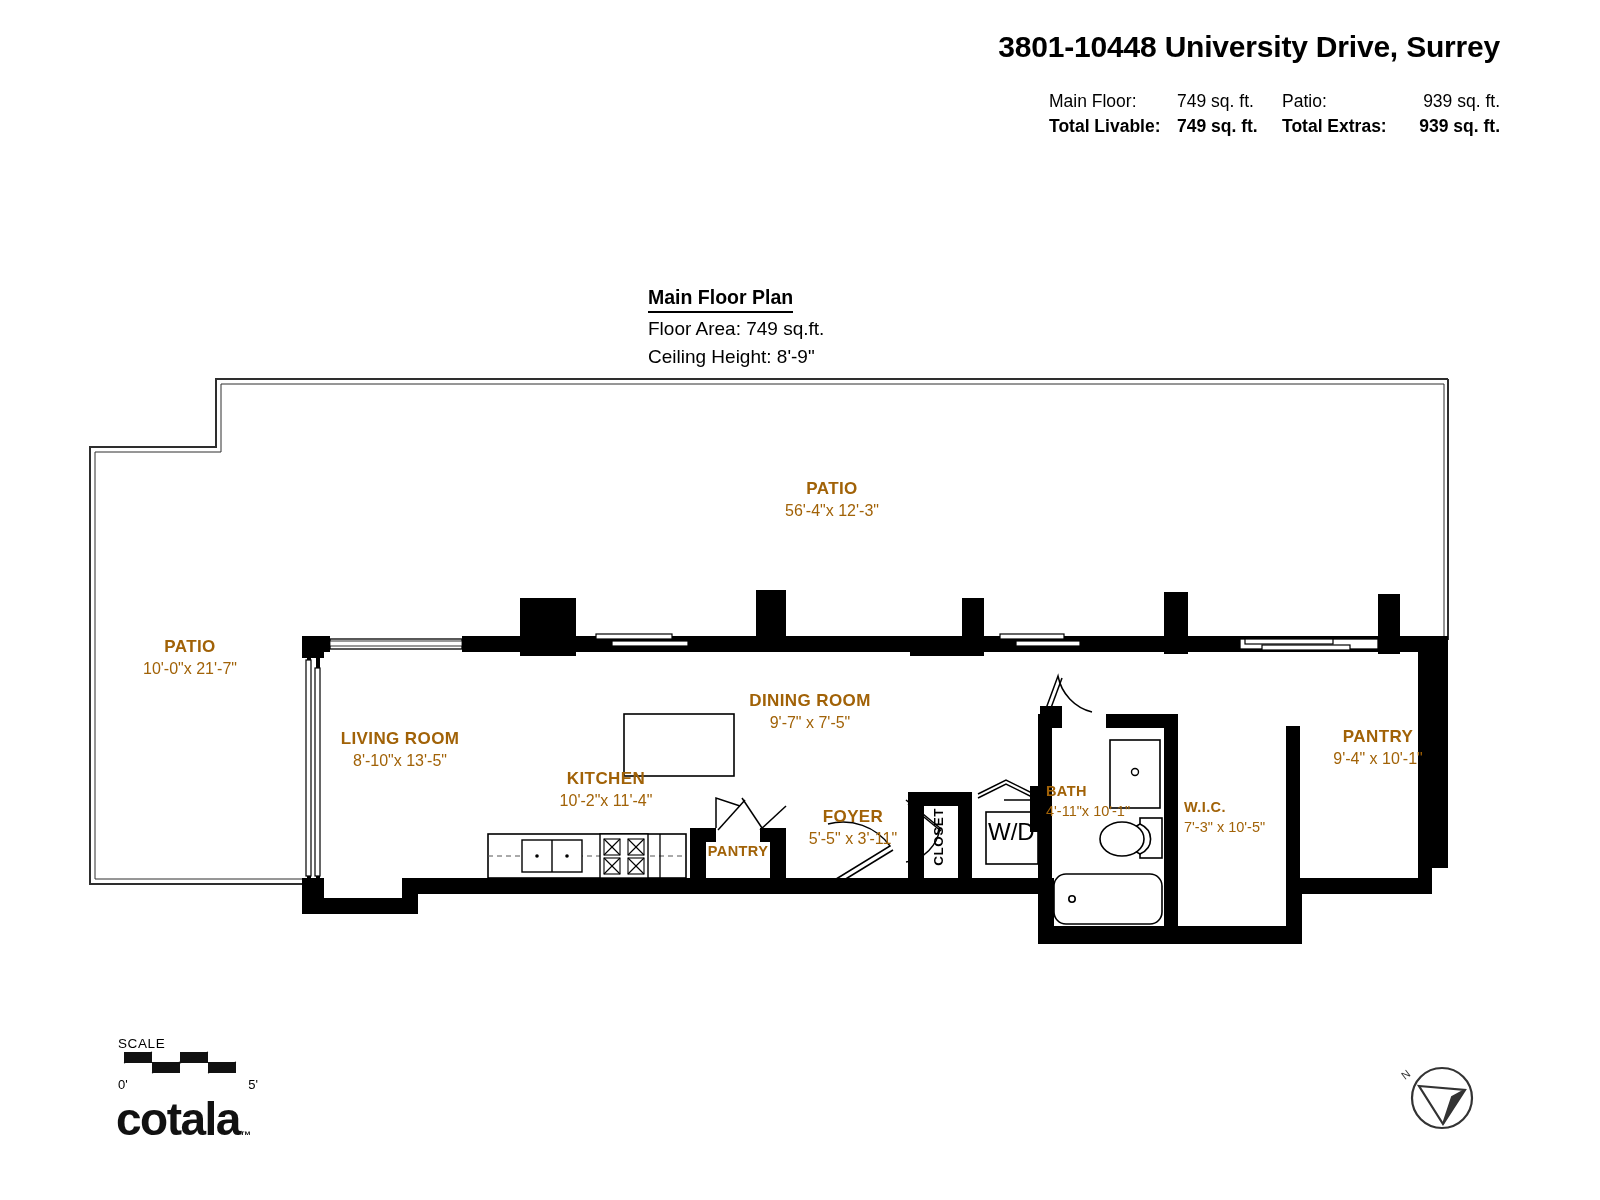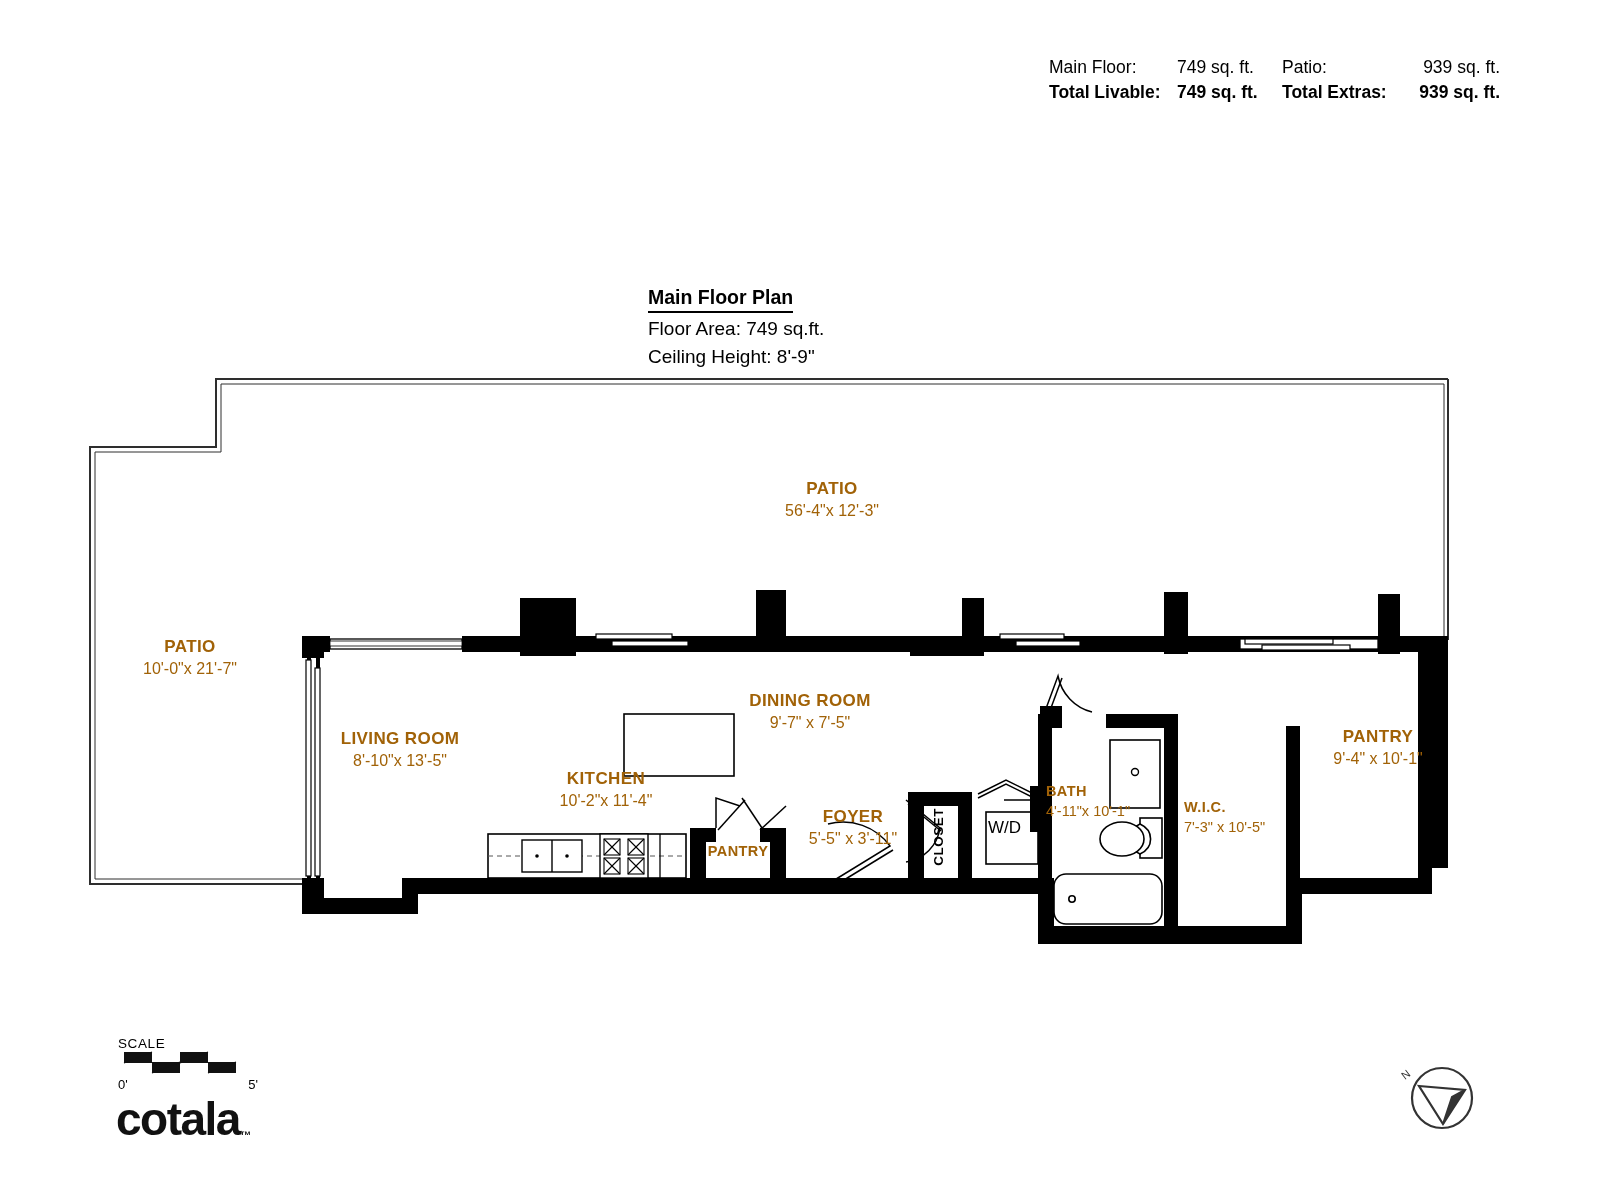--- a/index.html
+++ b/index.html
@@ -114,21 +114,21 @@
     font-size: 13.5px;
     letter-spacing: 0.5px;
     writing-mode: vertical-rl;
     transform: rotate(180deg);
     color: #000;
   }
   #label-wd {
     position: absolute;
     left: 988px;
     top: 818px;
-    font-size: 17px;
+    font-size: 24px;
     color: #000;
   }
 
   
   #scale-block {
     position: absolute;
     left: 118px;
     top: 1036px;
   }
   #scale-word {
@@ -172,20 +172,21 @@
     color: #222;
     margin-left: 12px;
     padding-bottom: 6px;
     white-space: nowrap;
   }
 </style>
 </head>
 <body>
 
 <div id="header-block">
+  <div id="plan-title">3801-10448 University Drive, Surrey</div>
   <div id="area-summary">
     <div class="area-row r1">
       <span class="cell-lbl c1">Main Floor:</span>
       <span class="cell-val c2">749 sq. ft.</span>
       <span class="cell-lbl c3">Patio:</span>
       <span class="cell-val c4">939 sq. ft.</span>
     </div>
     <div class="area-row r2">
       <span class="cell-lbl c1">Total Livable:</span>
       <span class="cell-val c2">749 sq. ft.</span>

